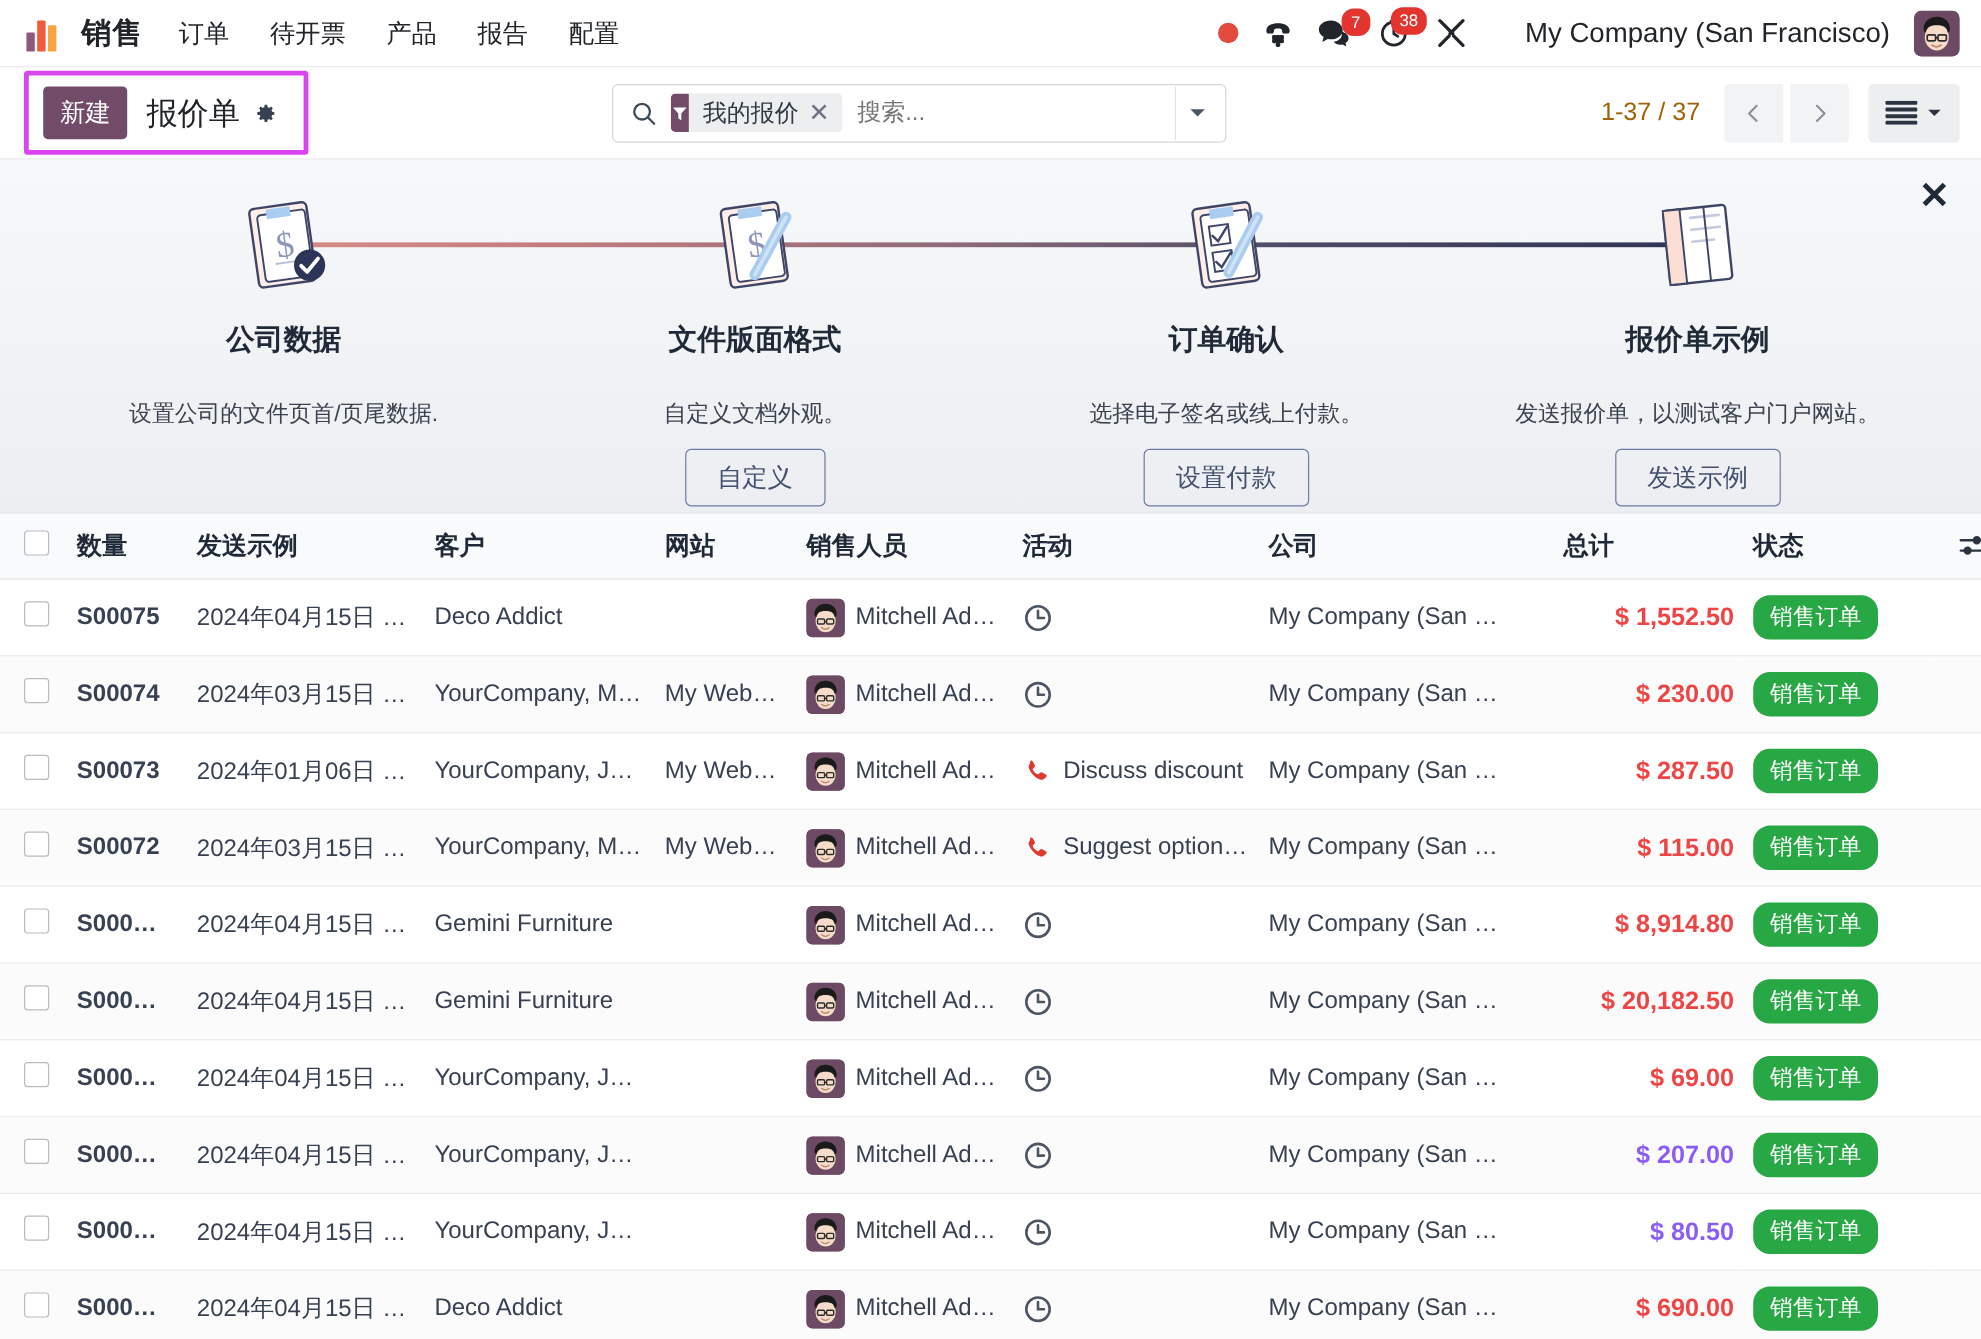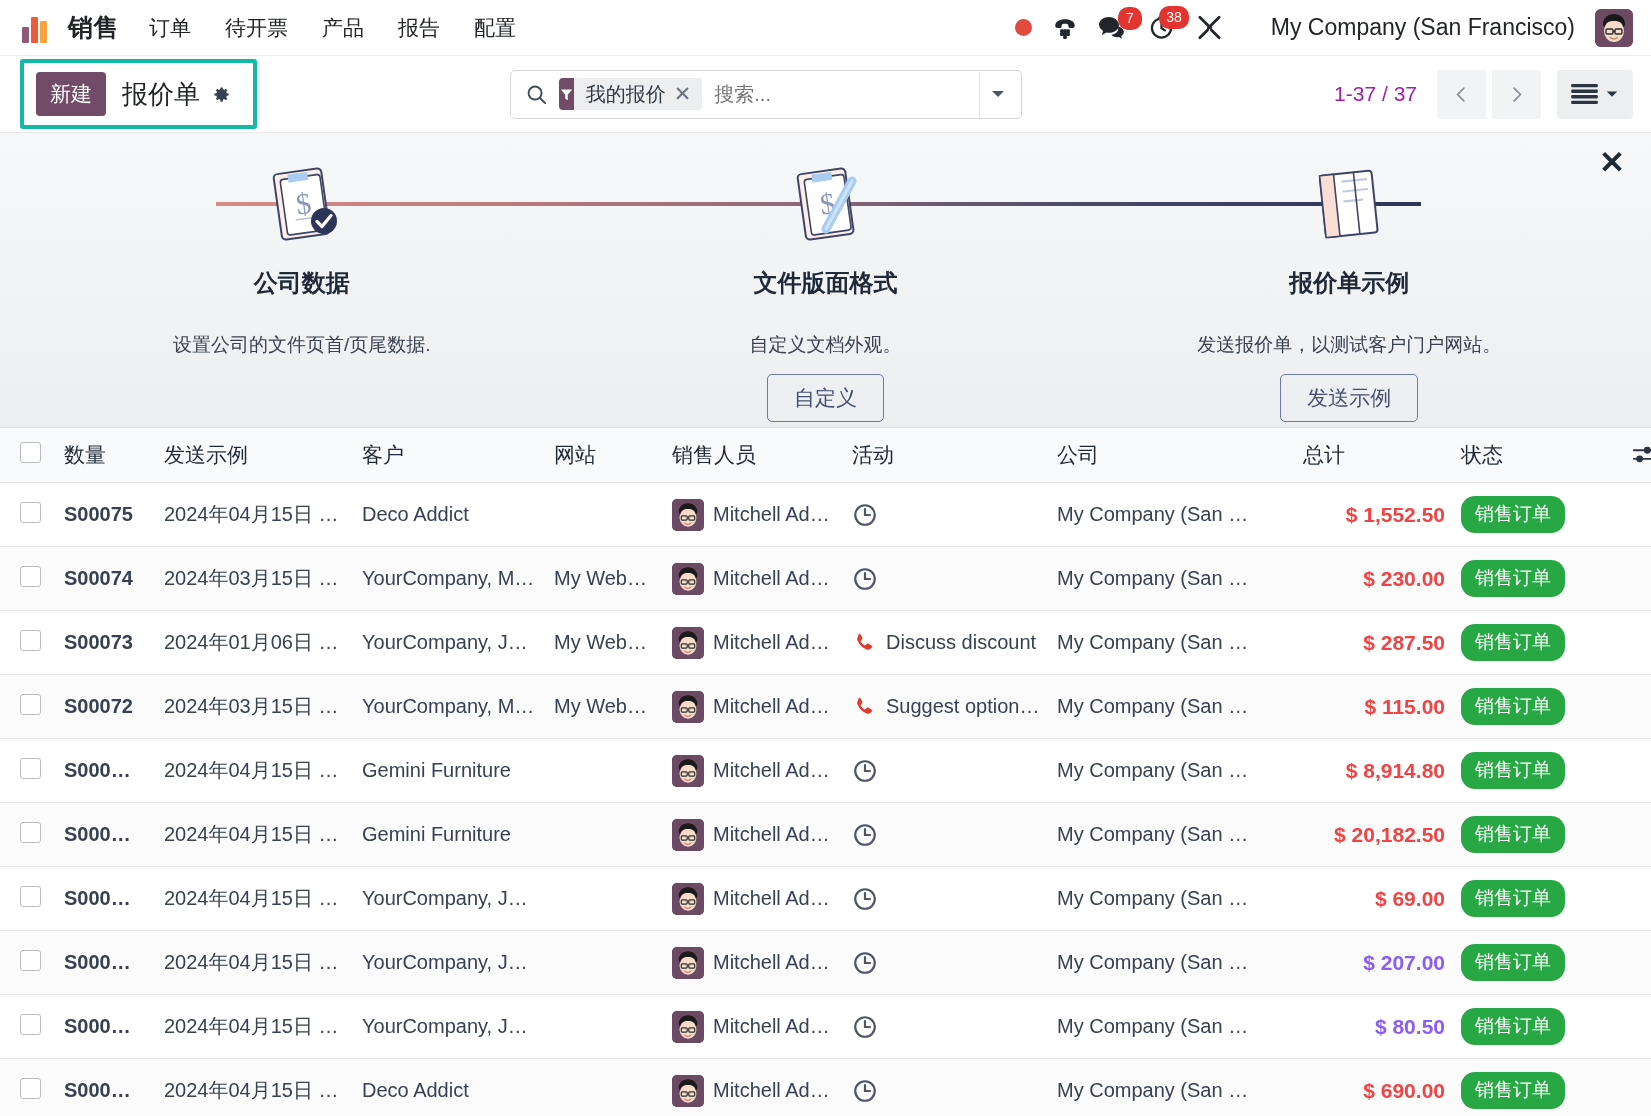--- a/index.html
+++ b/index.html
@@ -62,21 +62,21 @@
 
   
   .control-panel {
     height: 77px; background:#ffffff;
     display:flex; align-items:center; padding: 0 18px 0 14px;
     border-bottom: 1px solid #e7e7e7;
     position: relative; z-index: 4;
   }
   .cp-left-wrap {
     display:flex; align-items:center;
-    border: 4px solid #14b8a6;
+    border: 4px solid #d946ef;
     border-radius: 3px;
     padding: 9px 22px 9px 12px;
     margin-left: 6px;
   }
   .btn-new {
     background: #714b67; color:#fff; font-size: 21px;
     border:none; border-radius: 4px; padding: 8px 14px;
     cursor:pointer; font-family: inherit;
   }
   .breadcrumb-title {
@@ -107,21 +107,21 @@
     font-size: 20px; color:#9aa1a9; margin-left: 12px; flex:1;
     background:transparent; border:none; outline:none; font-family:inherit;
   }
   .search-toggle {
     margin-left:auto; width: 42px; height: 45px;
     display:flex; align-items:center; justify-content:center;
     border-left: 1px solid #e3e3e5; color:#4b5563; cursor:pointer;
   }
 
   .cp-right { display:flex; align-items:center; gap: 6px; }
-  .pager-text { font-size: 21px; color:#a21caf; margin-right: 14px; white-space:nowrap; }
+  .pager-text { font-size: 21px; color:#a16207; margin-right: 14px; white-space:nowrap; }
   .pager-btn {
     width: 49px; height: 49px; background:#f2f3f4; border:none; border-radius:4px;
     display:flex; align-items:center; justify-content:center; color:#8a9099; cursor:pointer;
   }
   .pager-btn.prev { border-radius: 4px 0 0 4px; }
   .pager-btn.next { border-radius: 0 4px 4px 0; }
   .view-switch {
     margin-left: 10px; height: 49px; background:#eceef0; border:none; border-radius:4px;
     display:flex; align-items:center; gap:7px; padding: 0 14px; cursor:pointer; color:#2b3440;
   }
@@ -158,21 +158,21 @@
     border: 1px solid #6b7aa8; background: transparent; color:#43506e;
     font-size: 21px; padding: 9px 26px; border-radius: 5px; cursor:pointer;
     font-family: inherit;
   }
 
   
   .list-wrap { background:#fff; }
   table.olist { width:100%; border-collapse: collapse; table-layout: fixed; }
   table.olist thead th {
     background:#f9fafb;
-    font-size: 21px; font-weight: 400; color:#1f2937;
+    font-size: 21px; font-weight: 700; color:#1f2937;
     text-align:left; padding: 13px 8px; border-bottom: 1px solid #dfe1e4;
     white-space:nowrap;
   }
   table.olist tbody td {
     font-size: 20px; color:#374151; padding: 13px 8px;
     border-bottom: 1px solid #e9eaec; white-space:nowrap; overflow:hidden;
     vertical-align: middle;
   }
   tbody tr:nth-child(even) { background:#fbfbfc; }
   .col-cb { width: 56px; padding-left: 20px !important; }
@@ -380,20 +380,40 @@
           </g>
           <path d="M74 22L48 70" stroke="#a9cdf0" stroke-width="9" stroke-linecap="round"></path>
           <path d="M74 22L48 70" stroke="#cfe2f6" stroke-width="3" stroke-linecap="round"></path>
         </svg>
       </div>
       <div class="ob-title">文件版面格式</div>
       <div class="ob-desc">自定义文档外观。</div>
       <button class="ob-btn">自定义</button>
     </div>
 
+    <div class="ob-step">
+      <div class="ob-illus">
+        <svg width="96" height="96" viewBox="0 0 96 96">
+          <g transform="rotate(-8 48 48)">
+            <rect x="24" y="12" width="48" height="66" rx="4" fill="#fdeeea" stroke="#3e4566" stroke-width="2"></rect>
+            <rect x="30" y="18" width="40" height="56" rx="3" fill="#ffffff" stroke="#3e4566" stroke-width="1.6"></rect>
+            <path d="M38 14h20v8H38z" fill="#a9cdf0"></path>
+            <rect x="36" y="28" width="16" height="16" fill="none" stroke="#3e4566" stroke-width="1.6"></rect>
+            <path d="M38 36l4 5 9-11" stroke="#3e4566" stroke-width="2" fill="none" stroke-linecap="round"></path>
+            <rect x="36" y="50" width="16" height="16" fill="none" stroke="#3e4566" stroke-width="1.6"></rect>
+            <path d="M38 58l4 5 9-11" stroke="#3e4566" stroke-width="2" fill="none" stroke-linecap="round"></path>
+          </g>
+          <path d="M74 22L50 68" stroke="#a9cdf0" stroke-width="9" stroke-linecap="round"></path>
+          <path d="M74 22L50 68" stroke="#cfe2f6" stroke-width="3" stroke-linecap="round"></path>
+        </svg>
+      </div>
+      <div class="ob-title">订单确认</div>
+      <div class="ob-desc">选择电子签名或线上付款。</div>
+      <button class="ob-btn">设置付款</button>
+    </div>
 
     <div class="ob-step">
       <div class="ob-illus">
         <svg width="96" height="96" viewBox="0 0 96 96">
           <g transform="rotate(-6 48 48)">
             <rect x="22" y="14" width="52" height="62" rx="3" fill="#ffffff" stroke="#3e4566" stroke-width="2"></rect>
             <rect x="22" y="14" width="14" height="62" fill="#fbdfd4" stroke="#3e4566" stroke-width="1.6"></rect>
             <path d="M44 22h24M44 32h24M44 42h18" stroke="#c3cade" stroke-width="2.2" stroke-linecap="round"></path>
             <path d="M56 14v62" stroke="#3e4566" stroke-width="1.6"></path>
           </g>

